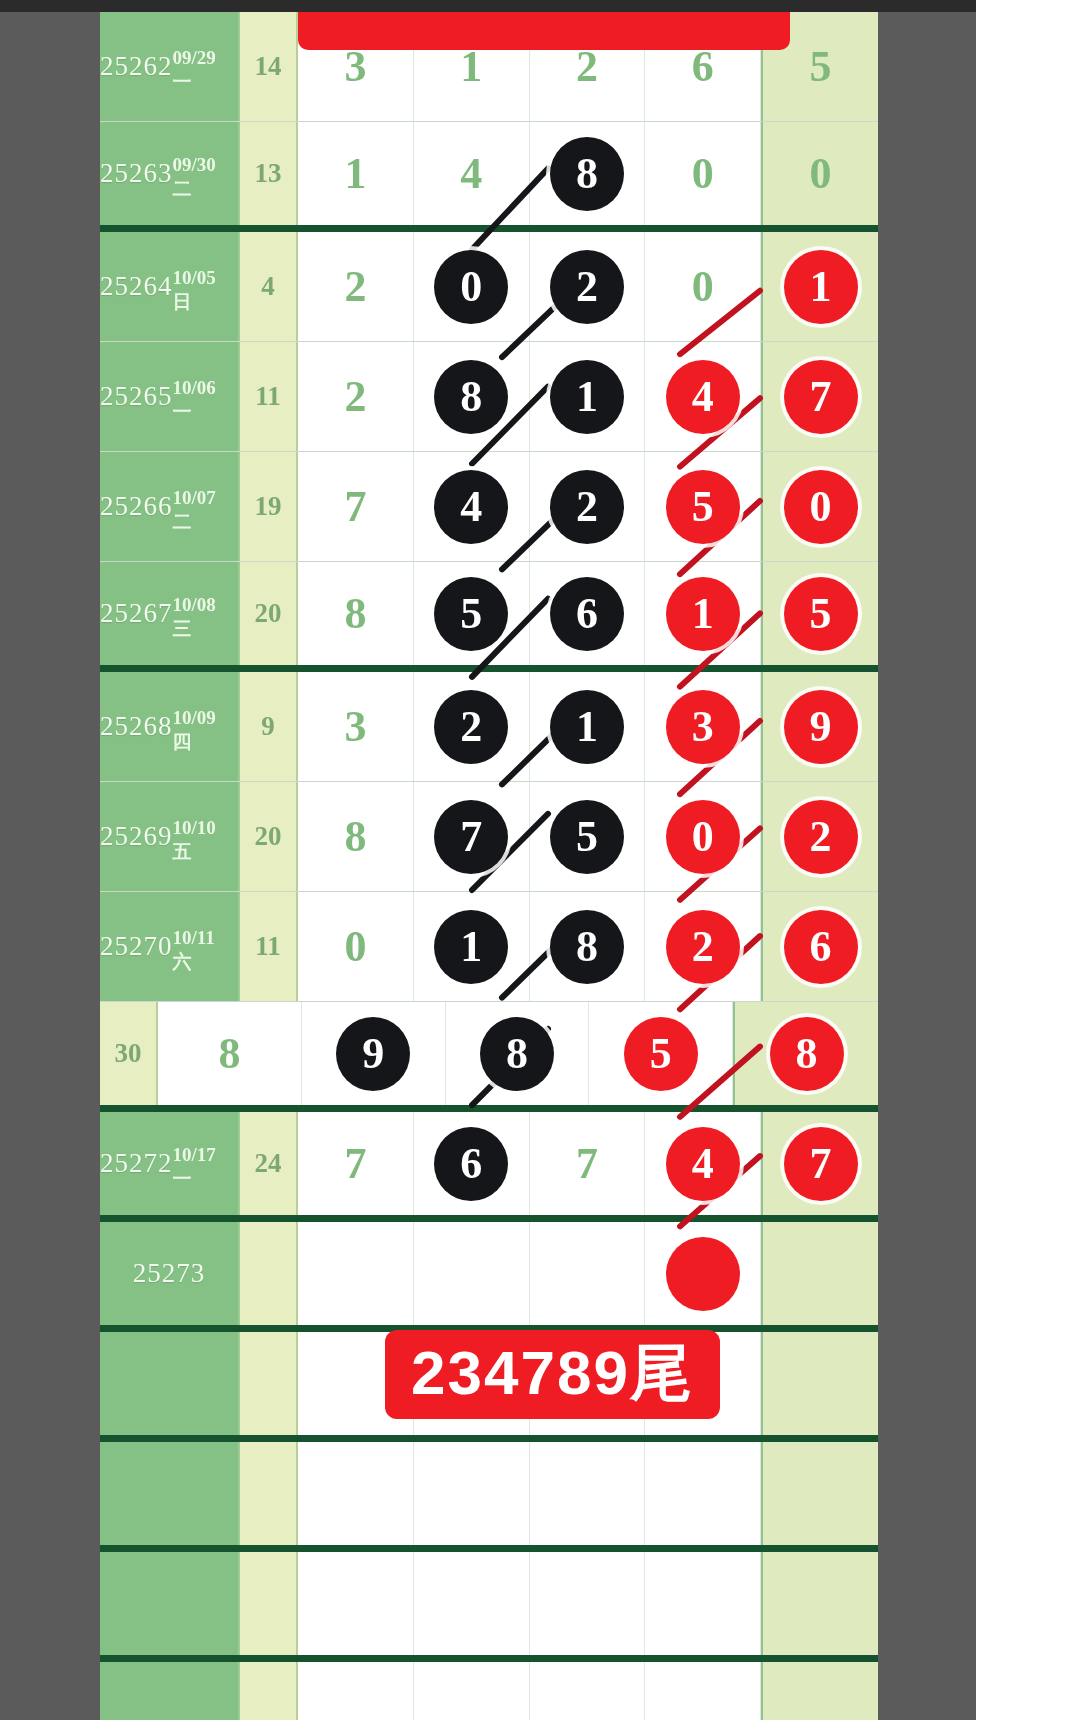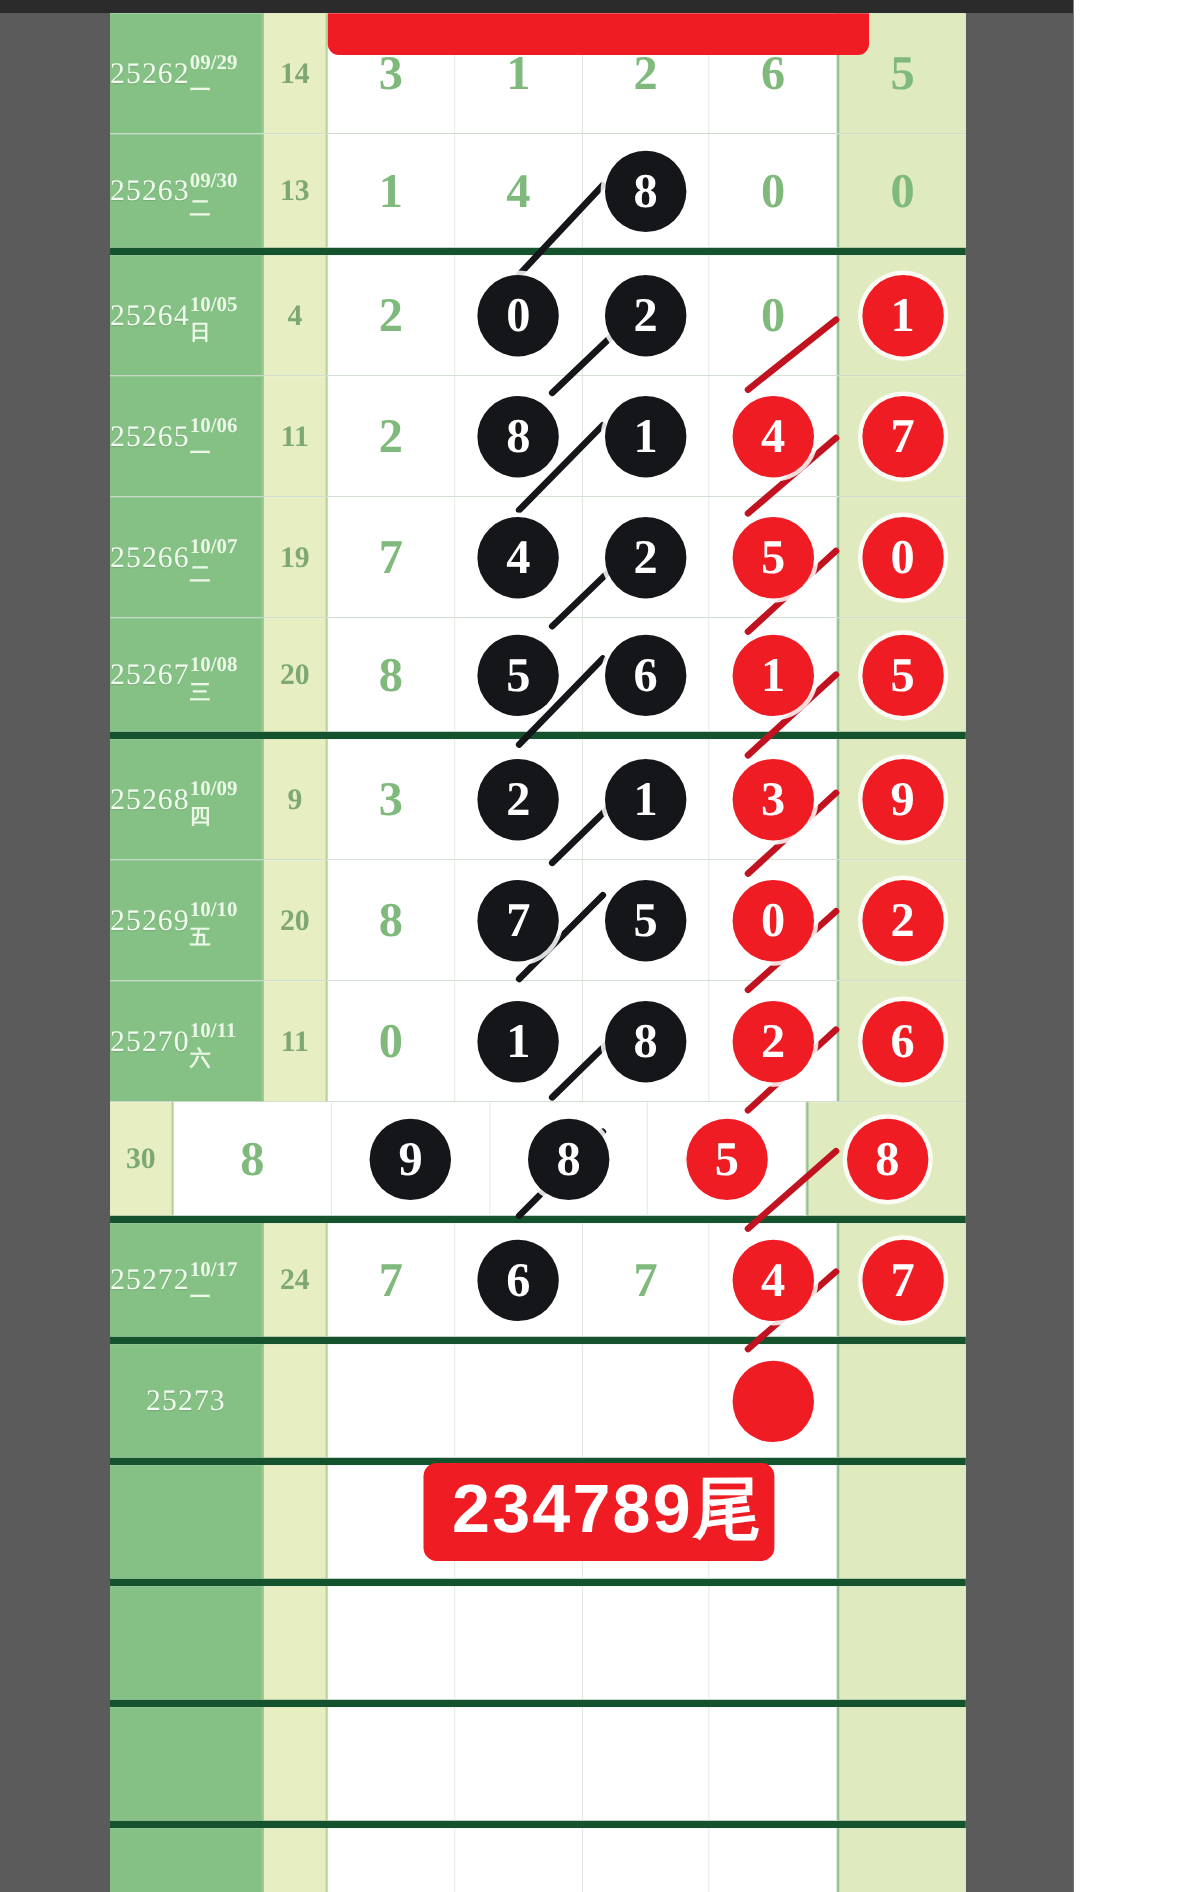--- a/index.html
+++ b/index.html
@@ -101,21 +101,21 @@
     pointer-events:none;z-index:2;
   }
 
   
   #tail-banner{
     position:absolute;
     left:385px;top:1318px;
     background:#ef1c24;
     color:#ffffff;
     border-radius:12px;
-    padding:10px 10px 14px 26px;
+    padding:10px 26px 14px 26px;
     font-size:62px;
     font-weight:bold;
     letter-spacing:2px;
     font-family:"Liberation Sans", sans-serif;
     z-index:6;
     line-height:1.05;
   }
   
   #top-banner{
     position:absolute;

